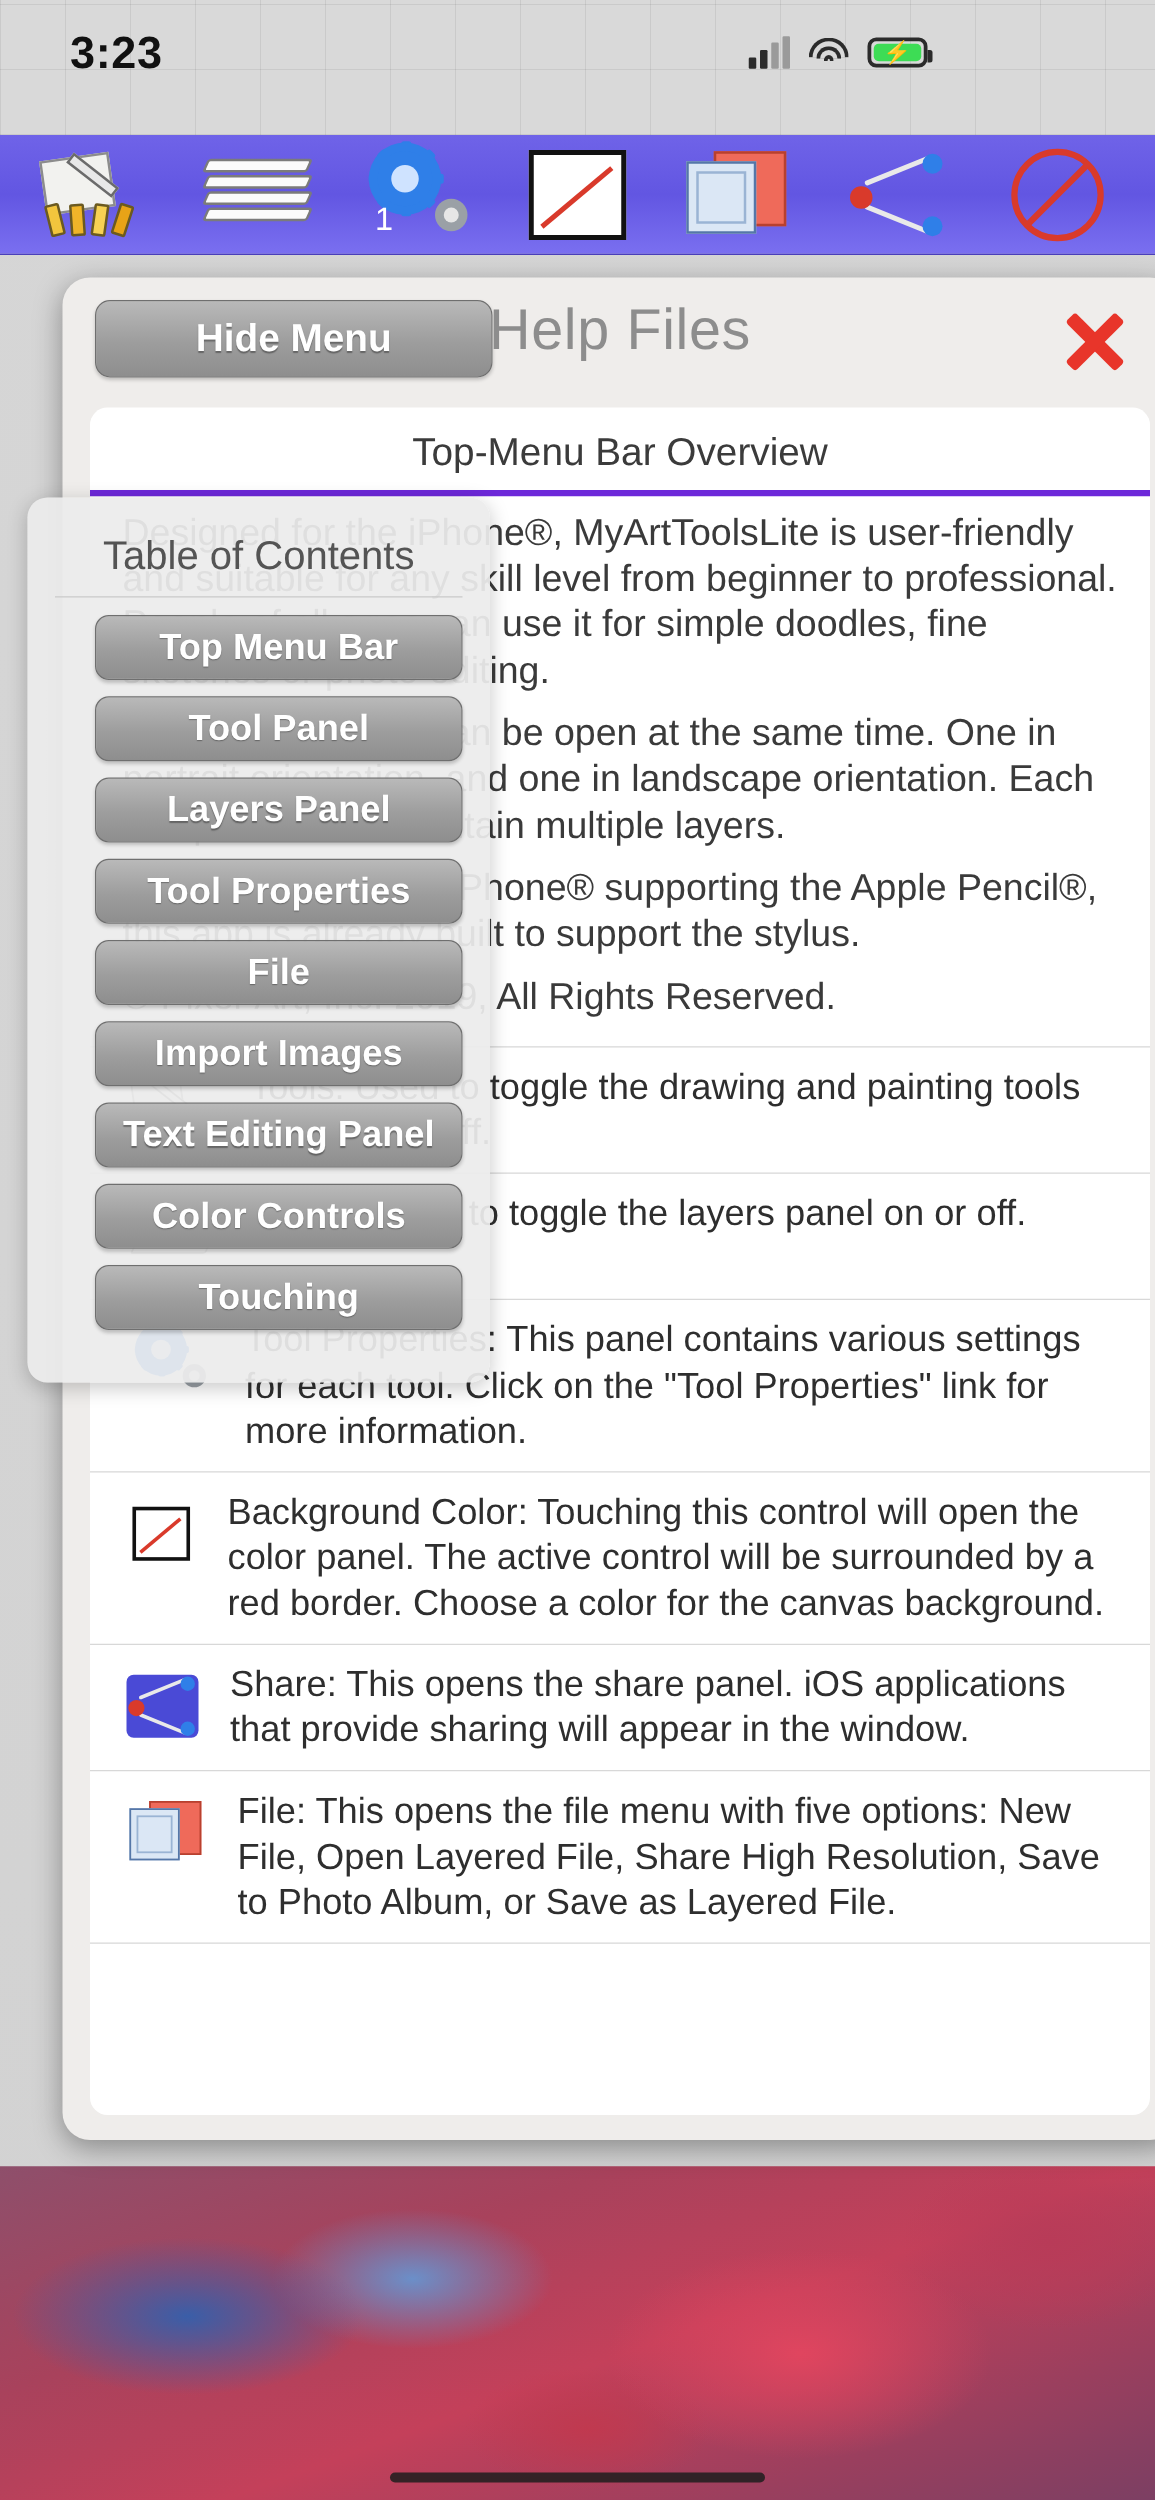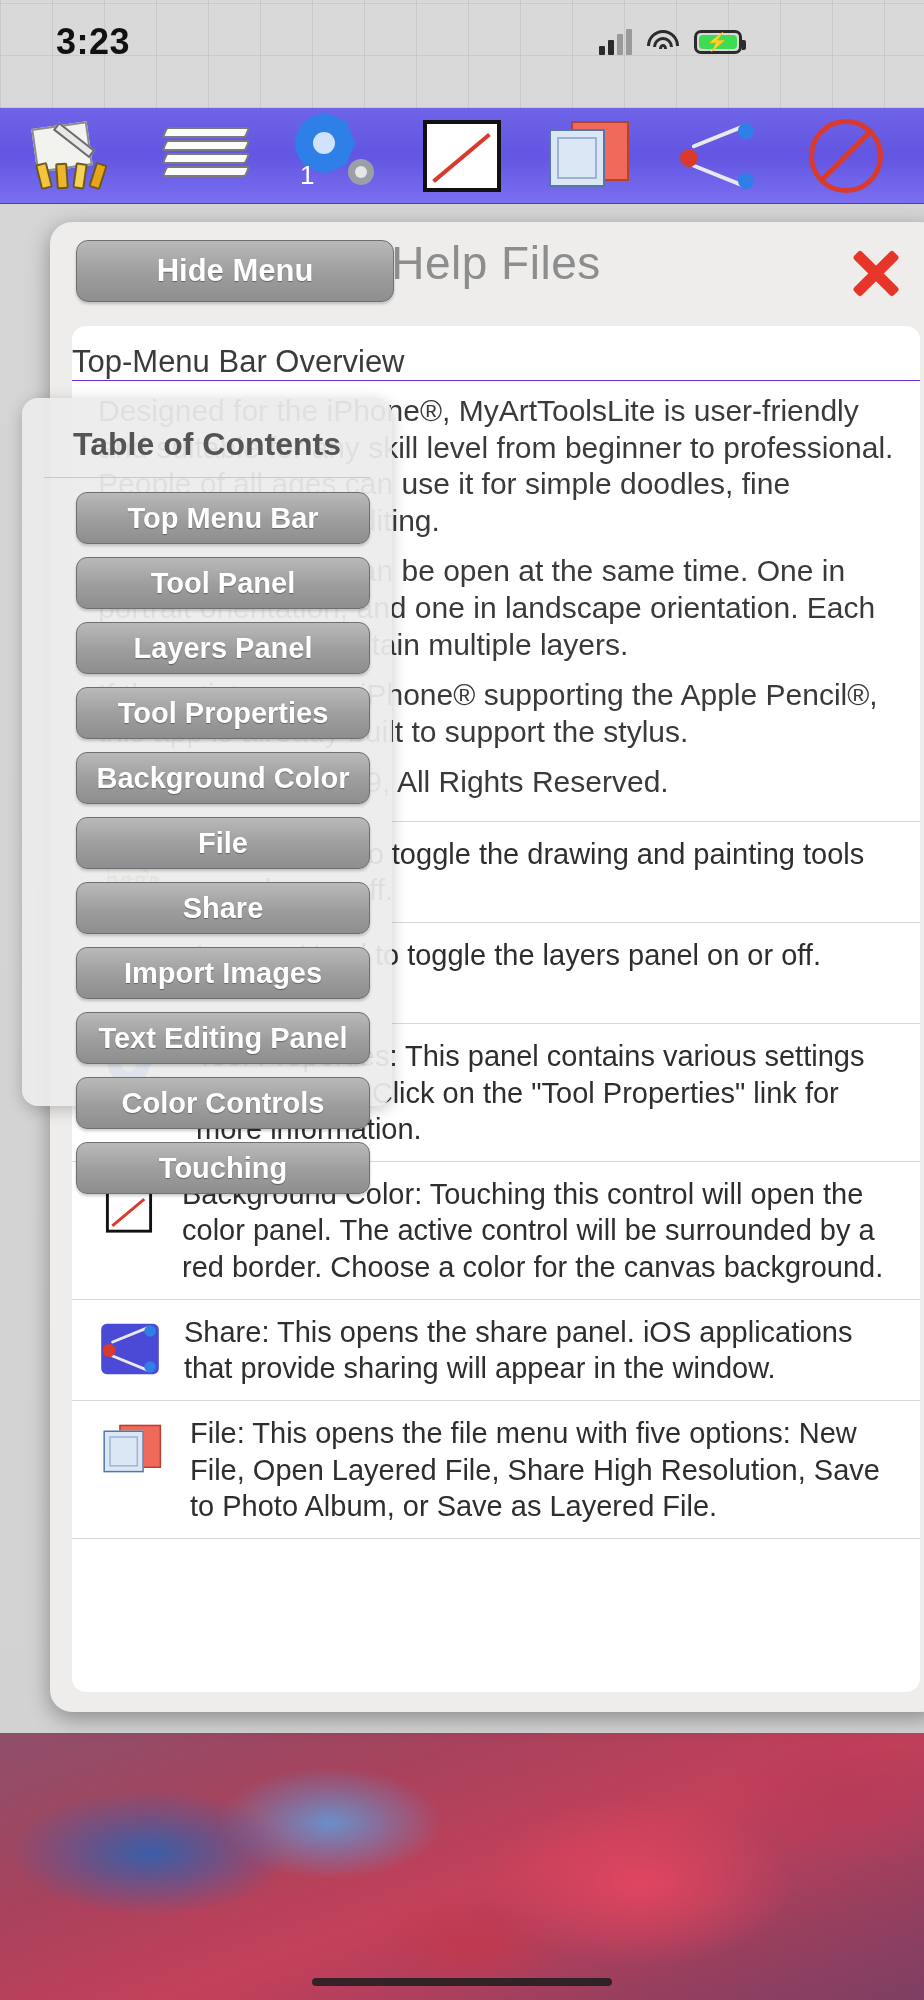--- a/index.html
+++ b/index.html
@@ -186,24 +186,25 @@
   .close-x:before{ transform:rotate(45deg); }
   .close-x:after{ transform:rotate(-45deg); }
 
   .help-body{
     position:absolute; left:22px; top:104px; right:22px; bottom:20px;
     background:#fff;
     border-radius:14px;
     overflow:hidden;
   }
   .section-title{
+    text-align:center;
     font-size:31px;
     color:#3b3b3b;
-    padding:18px 0 0;
-    border-bottom:1px solid #6d28d9;
+    padding:18px 0 12px;
+    border-bottom:5px solid #6d28d9;
   }
   .intro{
     padding:12px 26px 6px 26px;
     color:#3a3a3a;
     font-size:30px;
     line-height:1.22;
   }
   .intro p{ margin:0 0 14px 0; }
   .copyright{ margin-top:4px; }
 
@@ -229,21 +230,20 @@
     z-index:30;
     padding:10px 0 0 0;
   }
   .toc-title{
     text-align:center;
     font-size:32px;
     color:#545454;
     padding:18px 0 14px;
     border-bottom:1px solid #c9c9c9;
     margin:0 22px;
-    font-weight:bold;
   }
   .toc-list{ padding:14px 22px 0 22px; display:flex; flex-direction:column; gap:13px; }
   .toc-btn{
     height:52px; display:flex; align-items:center; justify-content:center;
     font-size:29px; border-radius:11px;margin-left:32px;
   }
 </style>
 </head>
 <body>
 
@@ -433,23 +433,21 @@
     </div>
   </div>
 
   <div class="toc">
     <div class="toc-title">Table of Contents</div>
     <div class="toc-list">
       <div class="btn-grey toc-btn">Top Menu Bar</div>
       <div class="btn-grey toc-btn">Tool Panel</div>
       <div class="btn-grey toc-btn">Layers Panel</div>
       <div class="btn-grey toc-btn">Tool Properties</div>
-      <div class="btn-grey toc-btn">Background Color</div>
       <div class="btn-grey toc-btn">File</div>
-      <div class="btn-grey toc-btn">Share</div>
       <div class="btn-grey toc-btn">Import Images</div>
       <div class="btn-grey toc-btn">Text Editing Panel</div>
       <div class="btn-grey toc-btn">Color Controls</div>
       <div class="btn-grey toc-btn">Touching</div>
     </div>
   </div>
 
 </div>
 
 </body></html>

